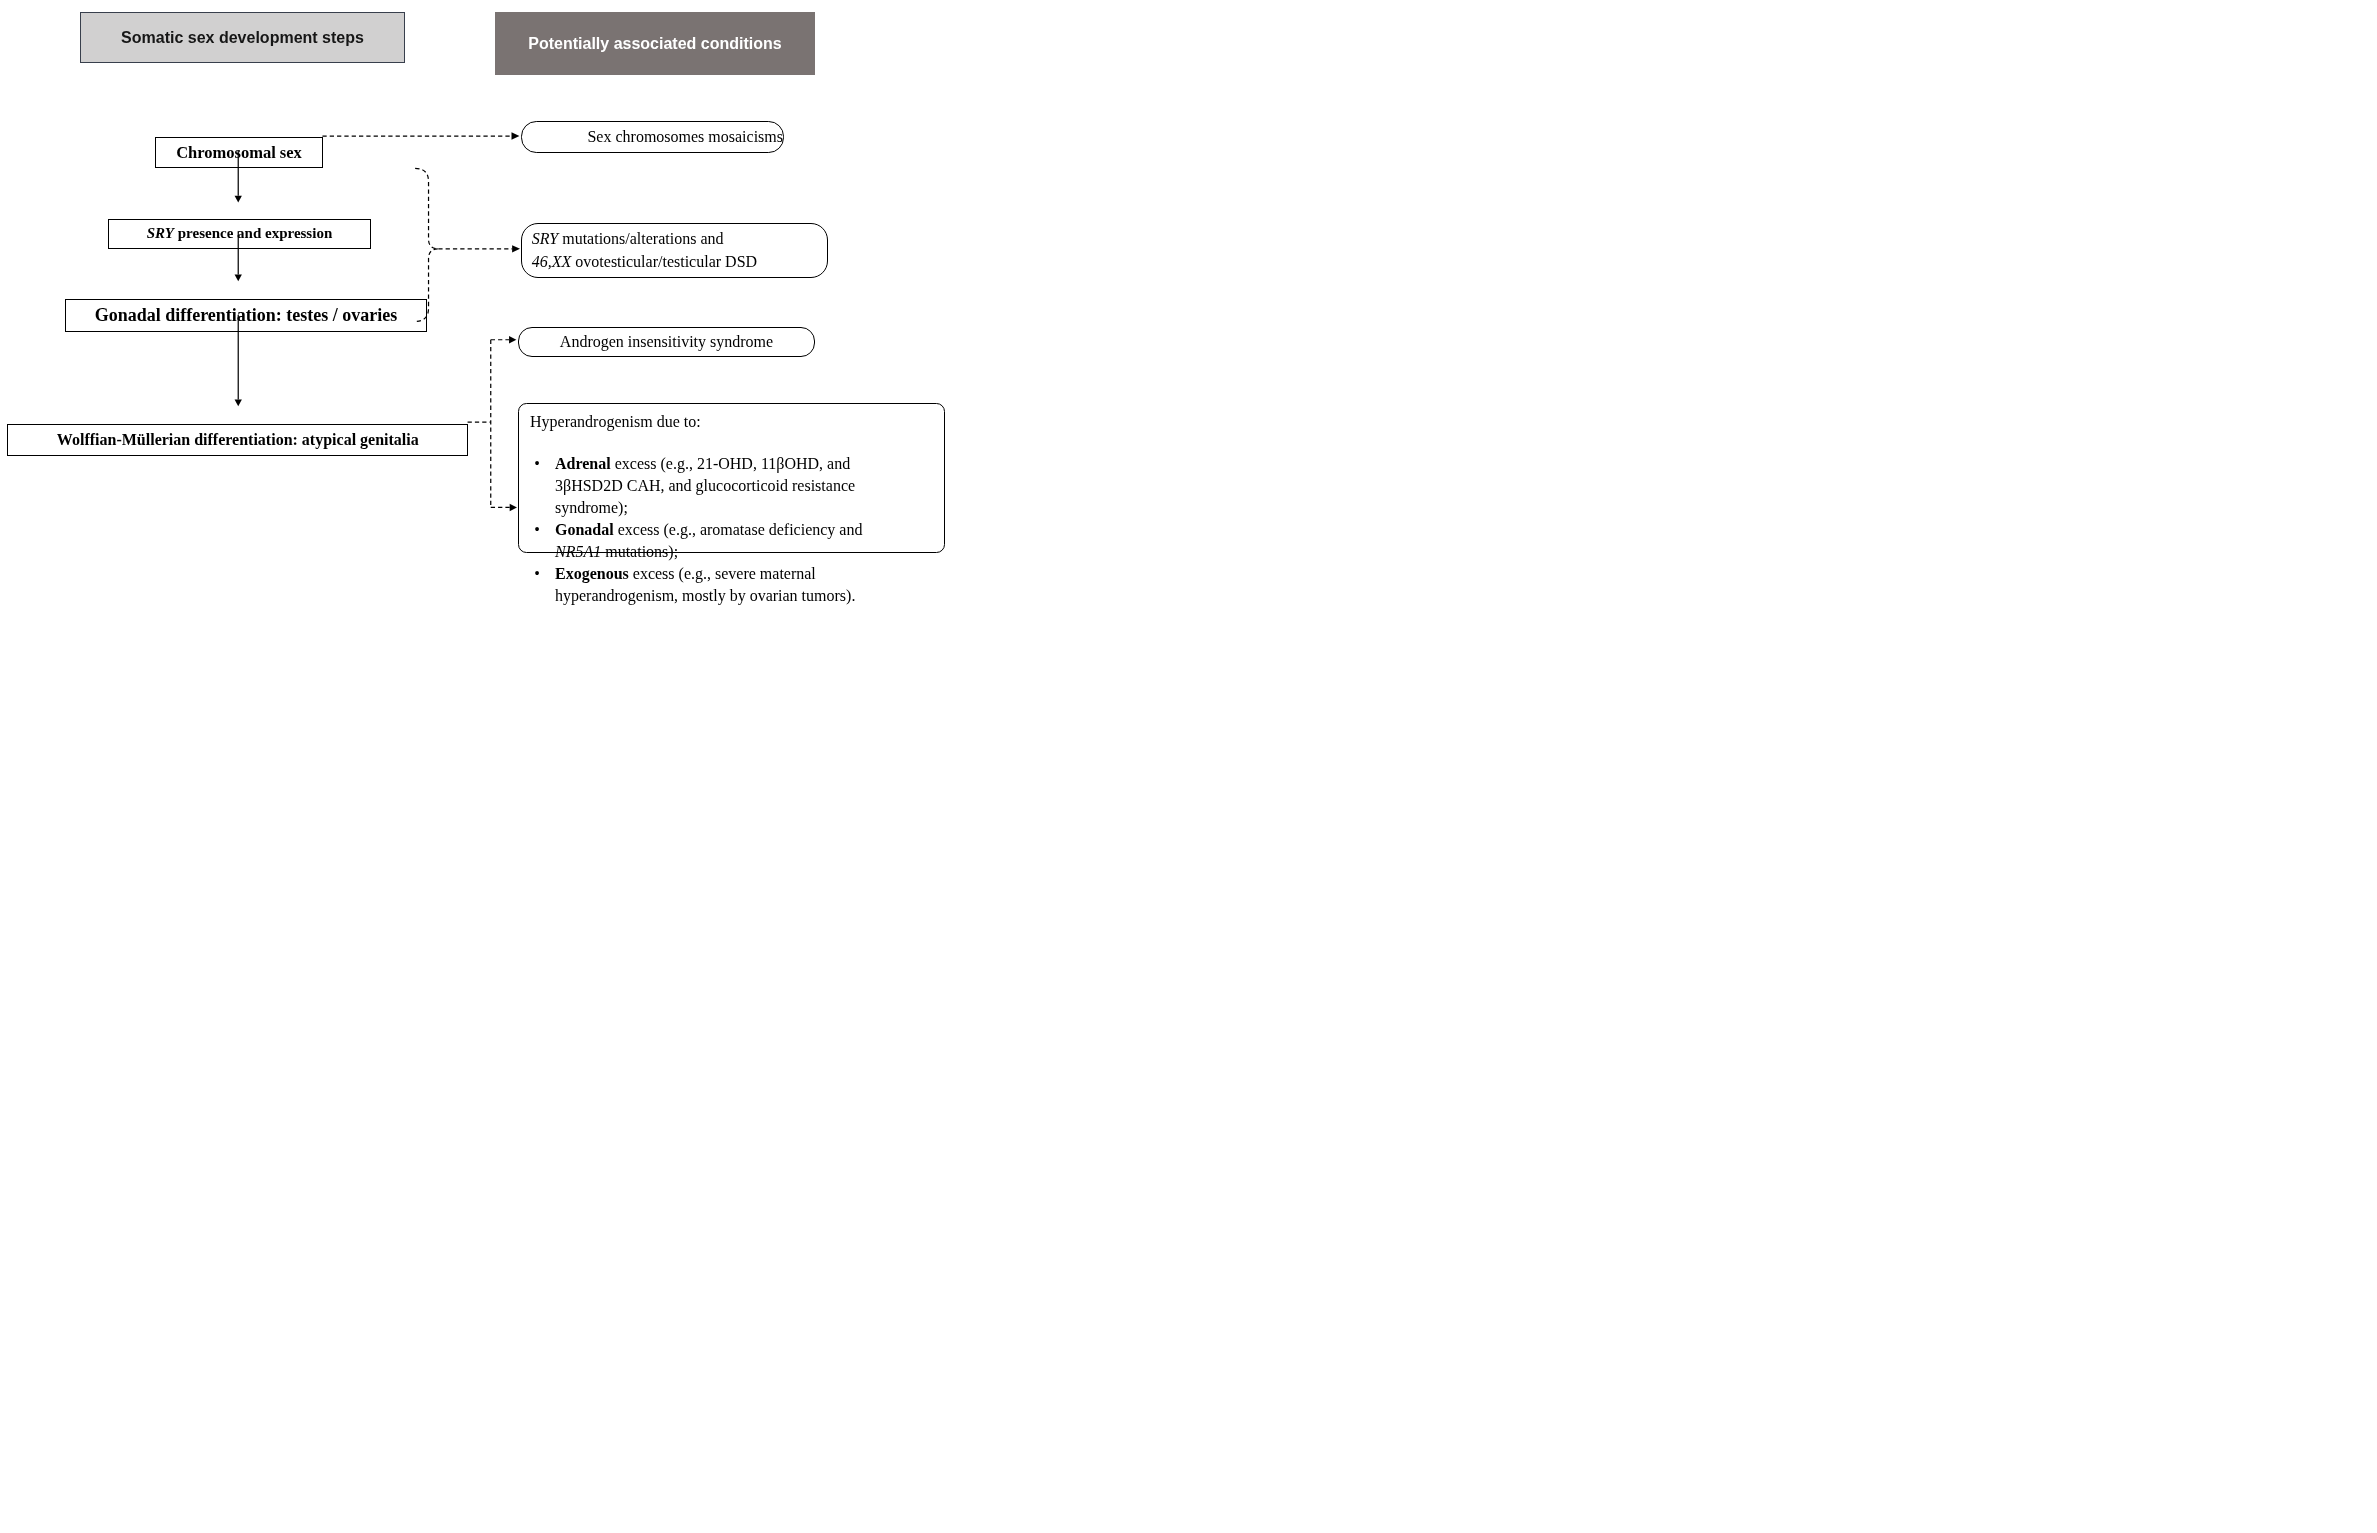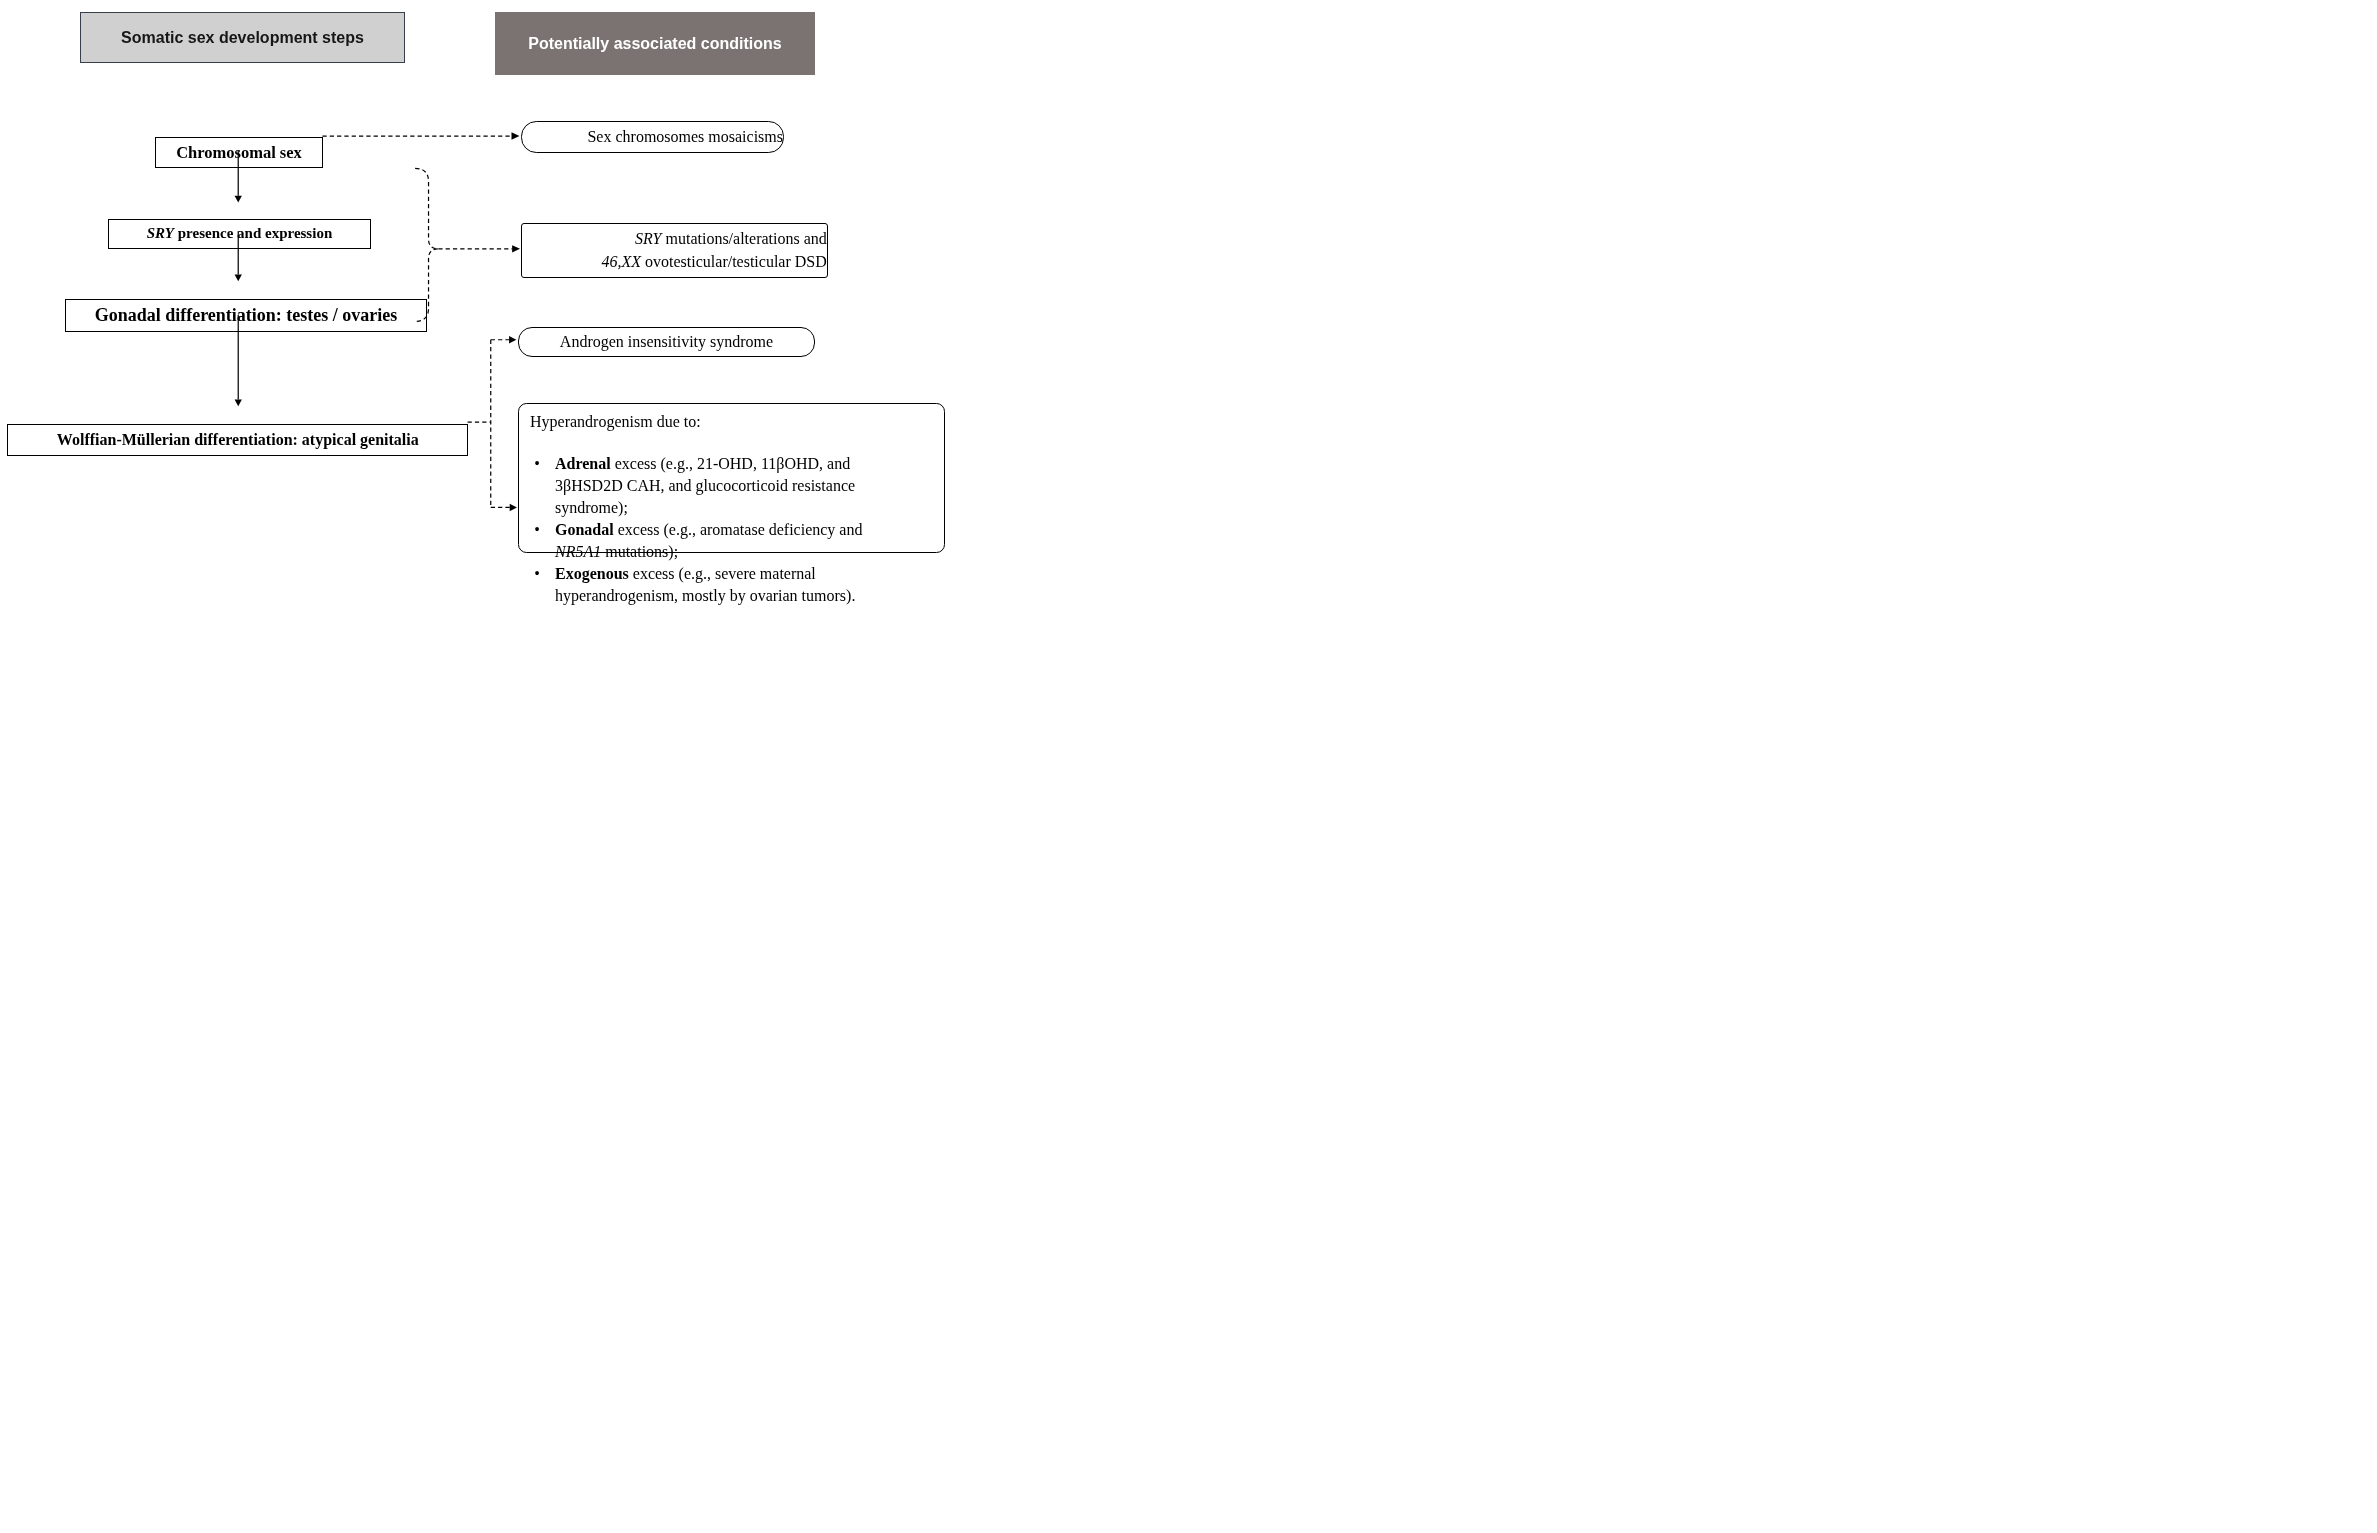--- a/index.html
+++ b/index.html
@@ -41,21 +41,21 @@
   #box-gonadal{left:65px;top:283px;width:360px;height:31px;font-size:18px;}
   #box-wolffian{left:7.3px;top:408px;width:459px;height:30px;}
   .pill{
     position:absolute;
     background:#ffffff;
     border:1.2px solid var(--box-border,#000);
     font-size:16px;
     display:flex;flex-direction:column;justify-content:center;
   }
   #pill-mosaicism{left:521px;top:121px;width:261px;height:30px;border-radius:15.3px;align-items:flex-end;white-space:nowrap;}
-  #pill-srymut{left:521px;top:223px;width:295px;height:53px;border-radius:3px;padding-left:9.8px;line-height:22.6px;white-space:nowrap;text-align:right;}
+  #pill-srymut{left:521px;top:223px;width:295px;height:53px;border-radius:17px;padding-left:9.8px;line-height:22.6px;white-space:nowrap;}
   #pill-ais{left:518px;top:327px;width:295px;height:28px;border-radius:14px;align-items:center;white-space:nowrap;}
   #big-box{
     position:absolute;left:518px;top:403px;width:427px;height:150px;
     background:#ffffff;border:1.2px solid var(--box-border,#000);border-radius:8.5px;
     box-sizing:border-box;padding:7.3px 12.2px 6.1px 11px;
     font-size:16px;
   }
   #big-box .bb-title{line-height:22px;}
   #big-box ul{list-style:none;margin:20px 0 0 0;padding:0;}
   #big-box li{display:flex;line-height:22px;}

